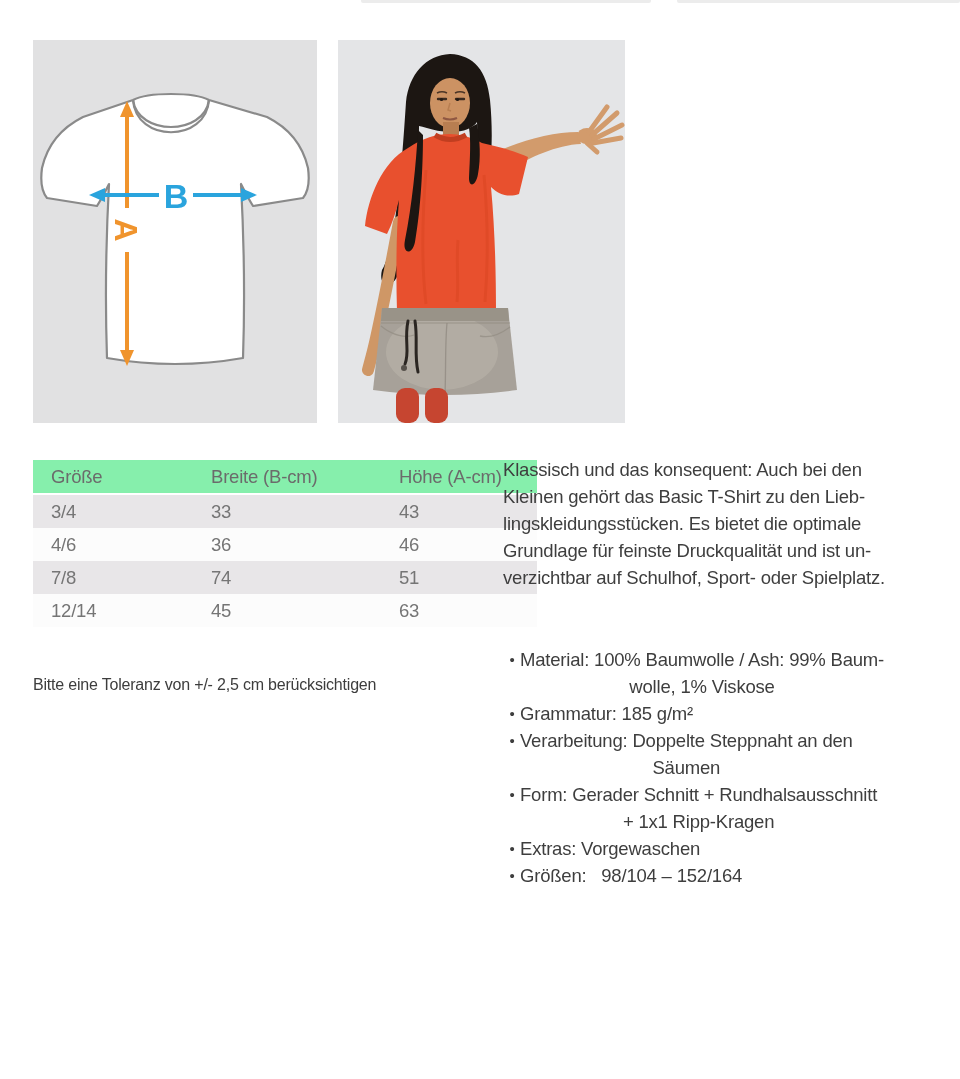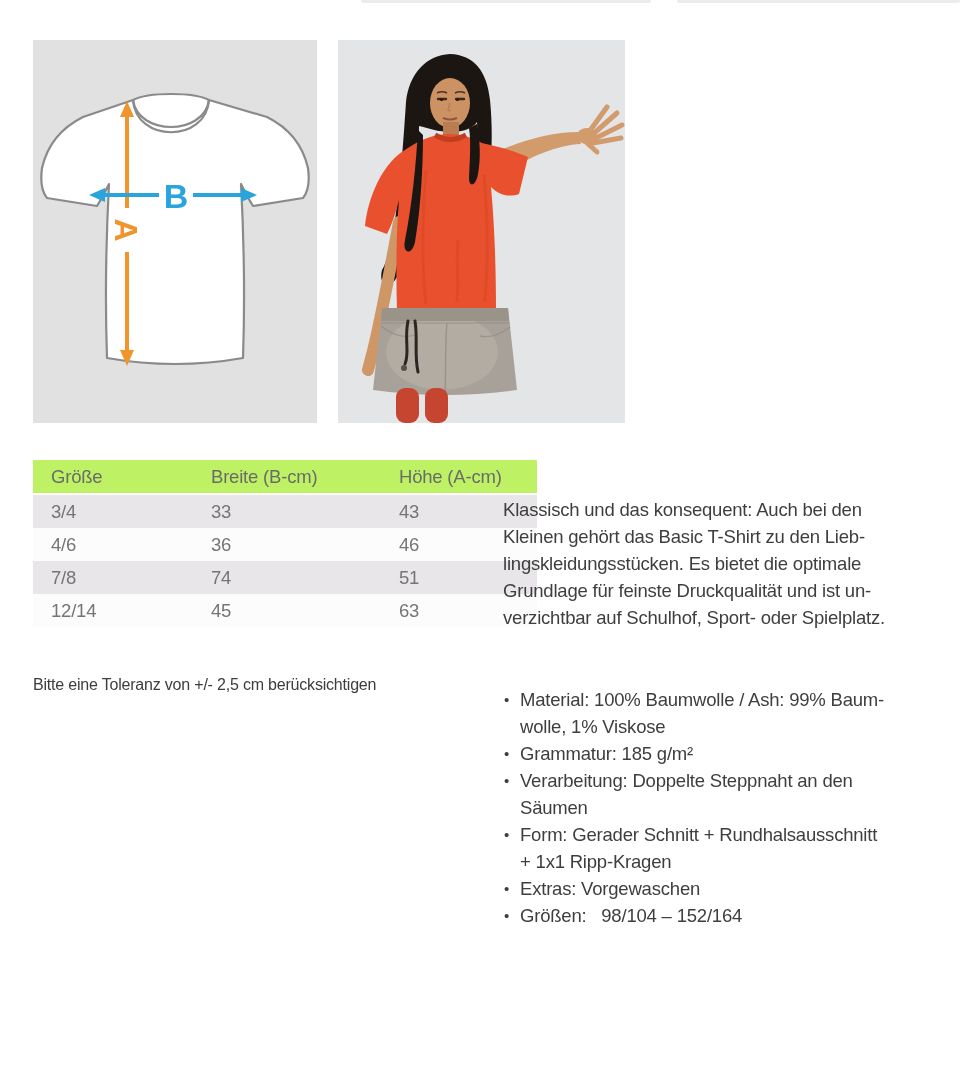--- a/index.html
+++ b/index.html
@@ -15,46 +15,46 @@
   .panel-diagram{left:33px;top:40px;width:284px;height:383px;}
   .panel-photo{left:338px;top:40px;width:287px;height:383px;}
   figure svg{display:block;}
 
   table.size-table{
     position:absolute;left:33px;top:460px;width:450px;
     border-collapse:collapse;table-layout:fixed;
     font-size:18.5px;letter-spacing:-0.2px;
   }
   table.size-table th{
-    background:#bef264;color:#6b6b6b;font-weight:400;text-align:left;
+    background:#86efac;color:#6b6b6b;font-weight:400;text-align:left;
     height:33px;padding:0 0 0 18px;border-bottom:2px solid #ffffff;
   }
   table.size-table td{
     color:#757575;height:33px;padding:0 0 0 18px;
   }
   table.size-table tbody tr:nth-child(odd) td{background:#e8e6e8;}
   table.size-table tbody tr:nth-child(even) td{background:#fcfcfc;}
   table.size-table th.c1{width:142px;} table.size-table th.c2{width:170px;} table.size-table th.c3{width:138px;}
 
   .tolerance-note{
     position:absolute;left:33px;top:676px;margin:0;
     font-size:16px;letter-spacing:-0.2px;color:#3d3d3d;white-space:pre;
   }
 
-  .description{position:absolute;left:503px;top:456px;width:452px;margin-top:40px;}
+  .description{position:absolute;left:503px;top:456px;width:452px;}
   .description .paragraph{
     margin:0;font-size:18.5px;line-height:27px;letter-spacing:-0.2px;
     color:#3e3e3e;white-space:pre;
   }
   .description ul{
     list-style:none;margin:55px 0 0 0;padding:0;
   }
   .description li{
     display:flex;align-items:flex-start;gap:0;
-    font-size:18.5px;line-height:27px;letter-spacing:-0.2px;color:#3e3e3e;
+    font-size:18.5px;line-height:27px;letter-spacing:-0.2px;color:#3e3e3e;text-align:center;
   }
   .description li::before{
     content:"\2022";flex:0 0 16px;color:#3e3e3e;font-size:15px;line-height:27px;padding-left:1px;
   }
   .description li span{white-space:pre;}
 </style>
 </head>
 <body>
 
 <div class="stage">

